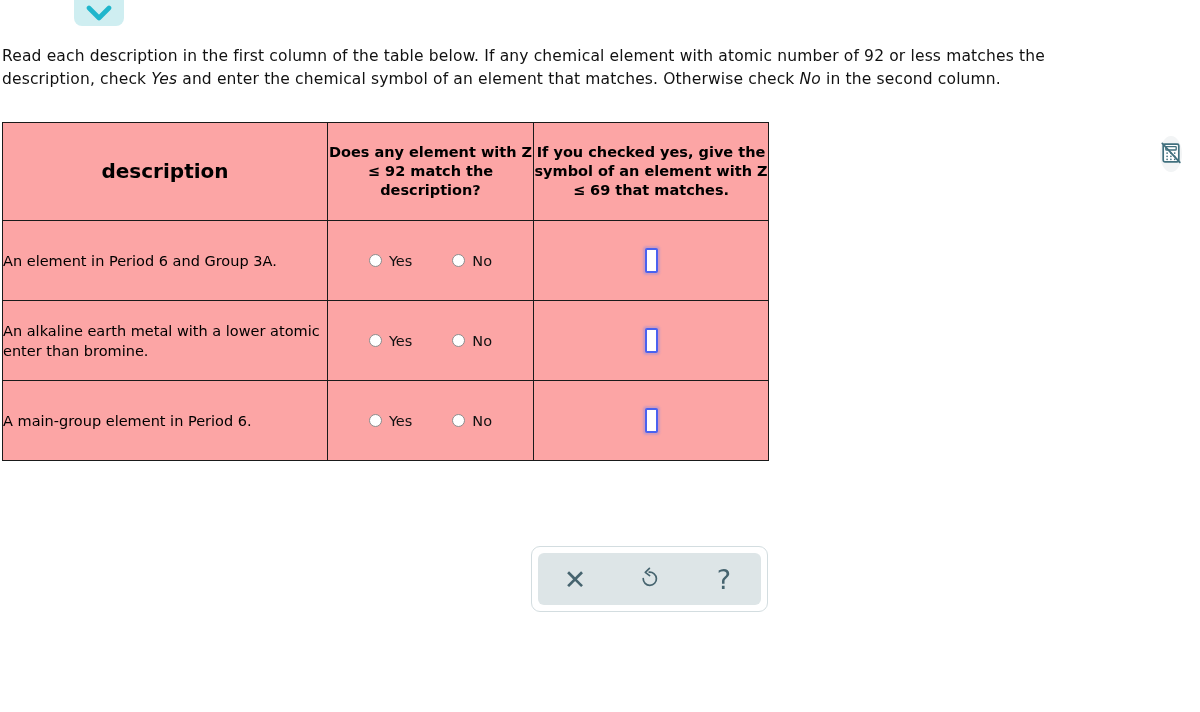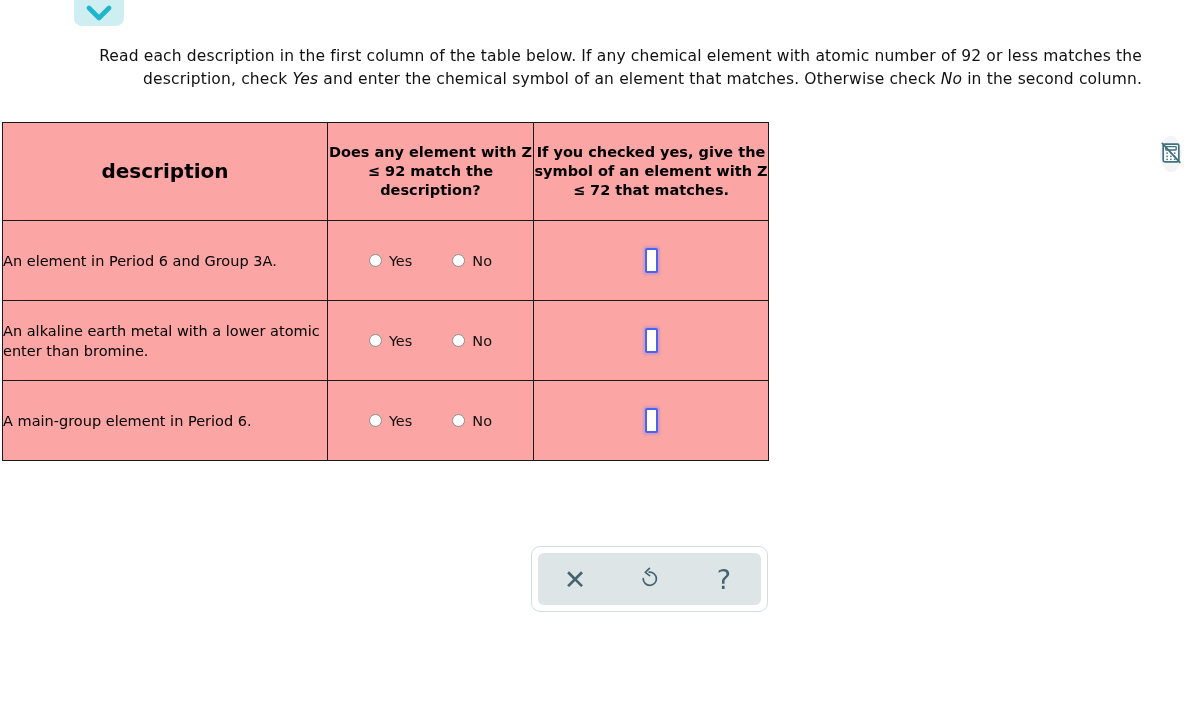--- a/index.html
+++ b/index.html
@@ -38,21 +38,20 @@
   
   #instructions {
     position: absolute;
     left: 2px;
     top: 29px;
     width: 1140px;
     font-size: 15.5px;
     line-height: 23.5px;
     color: #111111;
     letter-spacing: 0.01em;
-    text-align: right;
   }
   #instructions .em { font-style: italic; }
 
   
   #answer-table {
     position: absolute;
     left: 2px;
     top: 122px;
     width: 766px;
     border-collapse: collapse;
@@ -237,21 +236,21 @@
 <table id="answer-table">
   <colgroup>
     <col class="col-desc">
       <col class="col-choice">
       <col class="col-symbol">
   </colgroup>
   <thead>
     <tr>
       <th class="h-desc">description</th>
       <th>Does any element with Z ≤ 92 match the description?</th>
-      <th>If you checked yes, give the symbol of an element with Z ≤ 72 that matches.</th>
+      <th>If you checked yes, give the symbol of an element with Z ≤ 69 that matches.</th>
     </tr>
   </thead>
   <tbody>
     <tr>
       <td class="desc-cell">An element in Period 6 and Group 3A.</td>
       <td class="choice-cell">
         <div class="choice-wrap">
           <label class="radio-opt">
             <span class="radio-dot"></span>
             <span class="radio-label">Yes</span>

